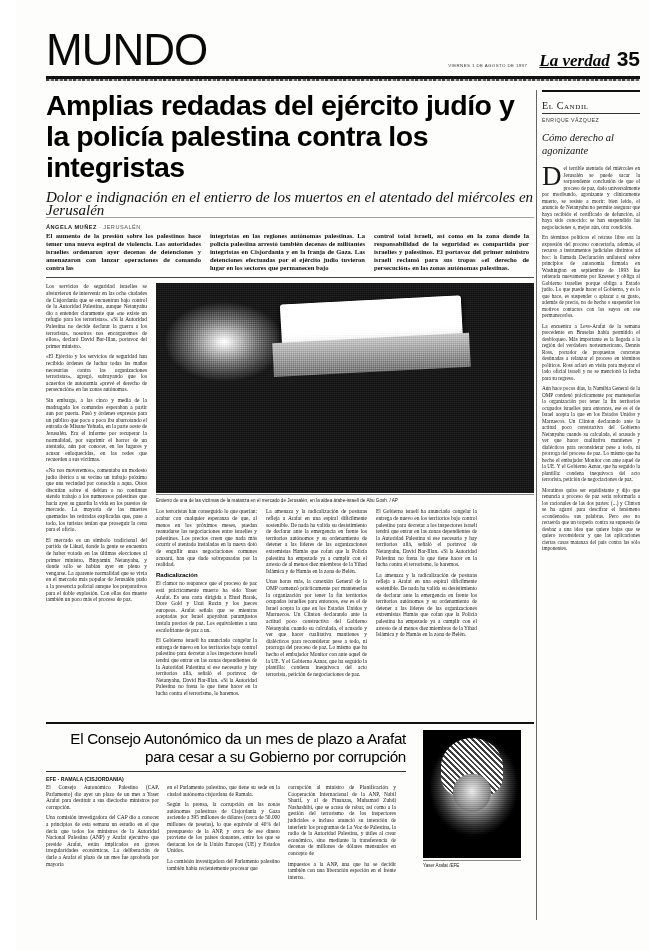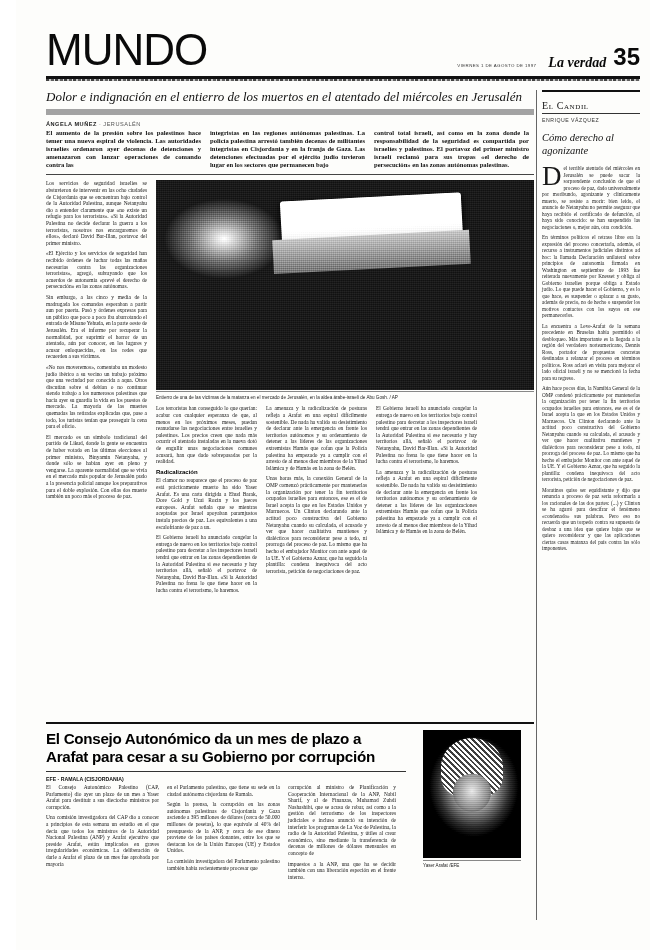--- a/index.html
+++ b/index.html
@@ -55,29 +55,30 @@
     display: inline-block;
     vertical-align: bottom;
     margin-right: 8px;
     margin-bottom: 3px;
     filter: blur(.2px);
   }
   .paper-name {
     font-family: "Liberation Serif", serif;
     font-style: italic;
     font-weight: 700;
-    font-size: 14px;
+    font-size: 17px;
     color: #0a0a0a;
     display: inline-block;
     vertical-align: bottom;
+    text-decoration: underline;
   }
   .page-number {
     font-family: "Liberation Sans", sans-serif;
     font-weight: 700;
-    font-size: 24px;
+    font-size: 21px;
     color: #0a0a0a;
     display: inline-block;
     vertical-align: bottom;
     margin-left: 3px;
   }
   .rule-thick {
     position: absolute;
     left: 30px; top: 76px;
     width: 594px;
     height: 3px;
@@ -103,26 +104,25 @@
     font-weight: 700;
     font-size: 28.5px;
     line-height: 31px;
     letter-spacing: -.5px;
     color: #000;
     margin: 0 0 8px 0;
   }
   .subhead {
     font-family: "Liberation Serif", serif;
     font-style: italic;
-    font-size: 13px;
+    font-size: 15px;
     line-height: 13px;
     color: #111;
     margin: 0 0 6px 0;
-    padding-bottom: 6px;
-    border-bottom: 6px solid #a3a3a3;
+    border-bottom: 1px solid #a3a3a3;
   }
   .byline {
     font-family: "Liberation Sans", sans-serif;
     font-size: 5.6px;
     font-weight: 700;
     letter-spacing: .5px;
     color: #222;
     margin-bottom: 2px;
   }
   .byline .place { font-weight: 400; color: #555; }
@@ -235,27 +235,28 @@
     width: 488px;
   }
   .divider-thick {
     width: 488px;
     height: 2px;
     background: #111;
     margin-bottom: 6px;
   }
   .headline2 {
     font-family: "Liberation Sans", sans-serif;
-    font-weight: 700;
+    font-weight: 400;
     font-size: 15.2px;
     line-height: 17.5px;
     letter-spacing: -.3px;
     color: #000;
     margin: 0 0 6px 0;
     width: 360px;
+    text-align: right;
   }
   .headline2-rule {
     width: 360px;
     border-bottom: 1px solid #333;
     margin-bottom: 4px;
   }
   .bottom-row {
     display: flex;
     gap: 8px;
   }
@@ -399,20 +400,21 @@
       <span class="paper-name">La verdad</span>
       <span class="page-number">35</span>
     </div>
   </div>
   <div class="rule-thick"></div>
   <div class="rule-noise"></div>
 
   <div class="vrule"></div>
 
   <div class="main-col">
+    <h2 class="headline">Amplias redadas del ejército judío y la policía palestina contra los integristas</h2>
     <div class="subhead">Dolor e indignación en el entierro de los muertos en el atentado del miércoles en Jerusalén</div>
 
     <div class="byline">
       <span>ÁNGELA MUÑEZ</span>
       <span class="place">· JERUSALÉN</span>
     </div>
 
     <div class="lead-row">
       <div class="lead-col">El aumento de la presión sobre los palestinos hace temer una nueva espiral de violencia. Las autoridades israelíes ordenaron ayer decenas de detenciones y amenazaron con lanzar operaciones de comando contra las</div>
       <div class="lead-col">integristas en las regiones autónomas palestinas. La policía palestina arrestó también decenas de militantes integristas en Cisjordania y en la franja de Gaza. Las detenciones efectuadas por el ejército judío tuvieron lugar en los sectores que permanecen bajo</div>

